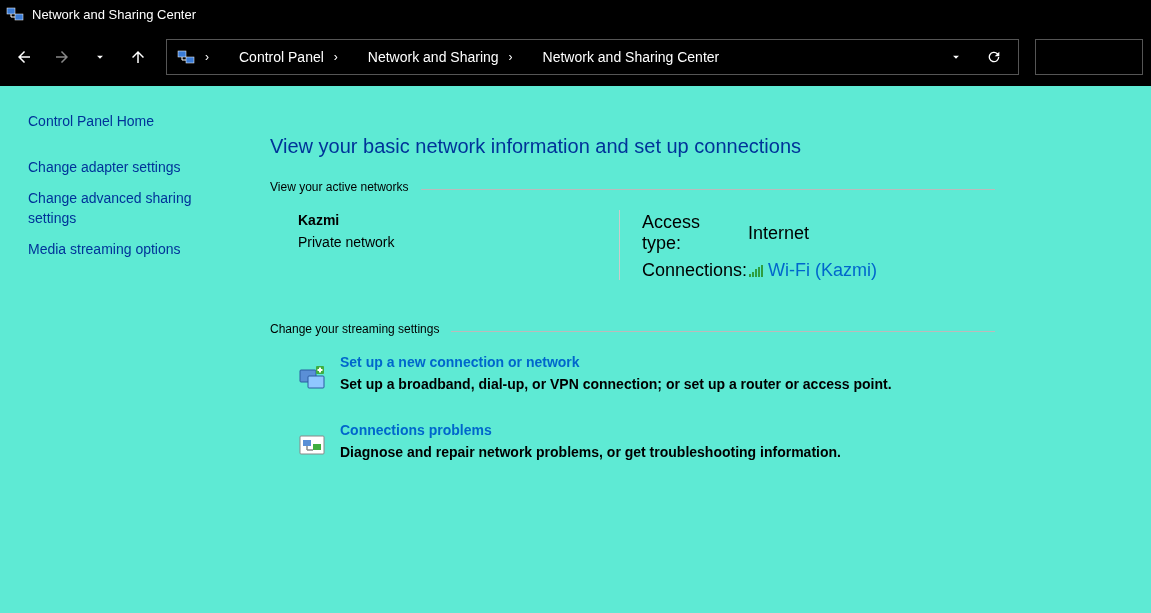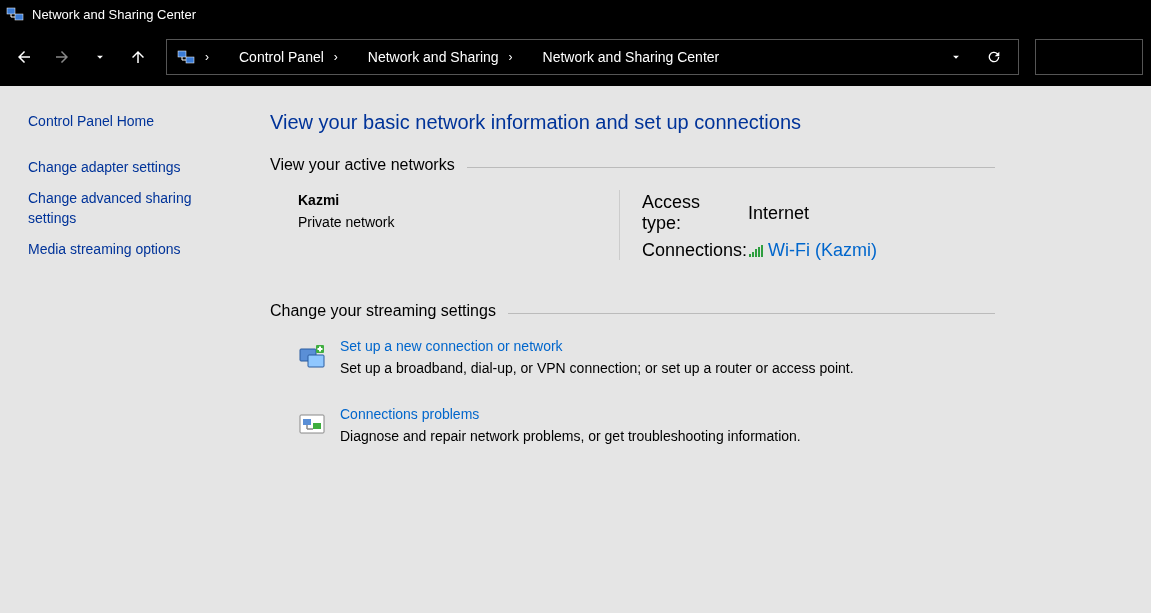--- a/index.html
+++ b/index.html
@@ -57,71 +57,72 @@
     .searchbox {
       flex: 1;
       height: 36px;
       border: 1px solid #555;
       background: #000;
       margin-left: 10px;
     }
     .content-area {
       display:flex;
       height: calc(613px - 28px - 58px);
-      background:#e5e5e5;
+      background:#5eead4;
     }
     .sidebar {
       width: 255px;
       padding: 20px 0 0 28px;
     }
     .side-link {
       color:#003399;
       font-size:14px;
       padding: 6px 0;
       max-width: 200px;
       line-height:1.4;
       cursor:pointer;
     }
     .side-link.first { margin-bottom: 14px; }
     .main {
       flex:1;
       padding: 25px 40px 0 15px;
+      margin-top: 24px;
     }
     .page-heading {
       color:#003399;
       font-size:20px;
       font-weight:400;
       margin-bottom: 22px;
     }
     .section-head {
       display:flex;
       align-items:center;
       gap:12px;
       margin-bottom: 18px;
       max-width: 725px;
     }
-    .section-head .label { font-size:16px; color:#000; white-space:nowrap; }
+    .section-head .label { font-size:12px; color:#000; white-space:nowrap; }
     .section-head .rule { flex:1; border-top:1px solid #bbb; height:0; margin-top:4px;}
     .active-net {
       display:flex;
       gap:4px;
       margin:0 0 35px 0;
     }
     .net-left { width:345px; padding-left:28px; }
     .net-left .net-name { font-weight:600; font-size:14px; margin-bottom:6px;}
     .net-left .net-type { font-size:14px; }
     .divider { width:1px; background:#ccc; height:70px; margin-top:-2px;}
     .net-right { padding-left:18px; font-size:18px; }
     .net-row { display:flex; gap:14px; margin-bottom:6px; align-items:center;}
     .net-key { width:92px; }
     .net-val { }
     .wifi-link { color:#0066cc; cursor:pointer; display:flex; align-items:center; gap:4px;}
     .signal-icon { display:inline-flex; }
     .setting-item {
-      display:flex; gap:14px; margin:0 0 30px 28px; align-items:center;
+      display:flex; gap:14px; margin:0 0 30px 28px; align-items:flex-end;font-weight:bold;
     }
     .setting-icon { width:28px; height:28px; display:inline-flex; flex:0 0 28px;}
     .setting-text .link { color:#0066cc; font-size:14px; margin-bottom:6px; cursor:pointer;}
     .setting-text .desc { font-size:14px; color:#000;}
   </style>
 </head>
 <body>
 
 <div class="titlebar">
   <span class="title-icon">

